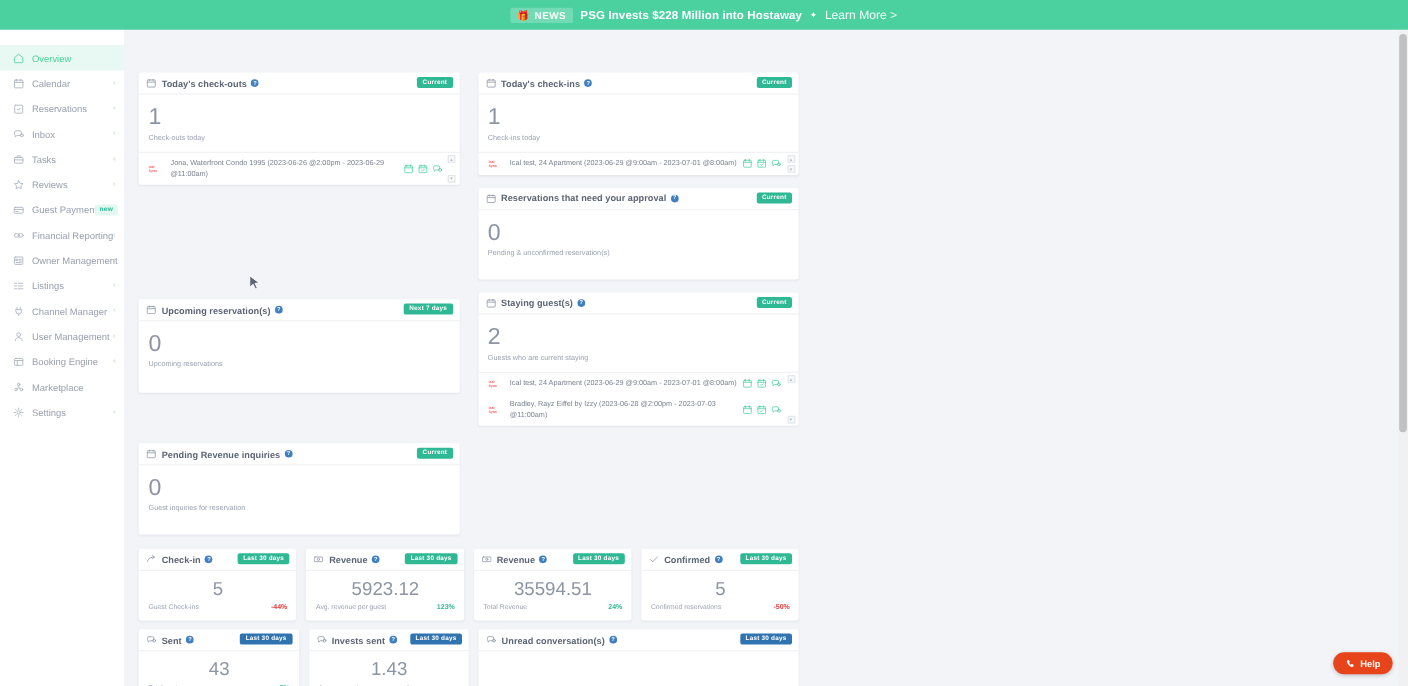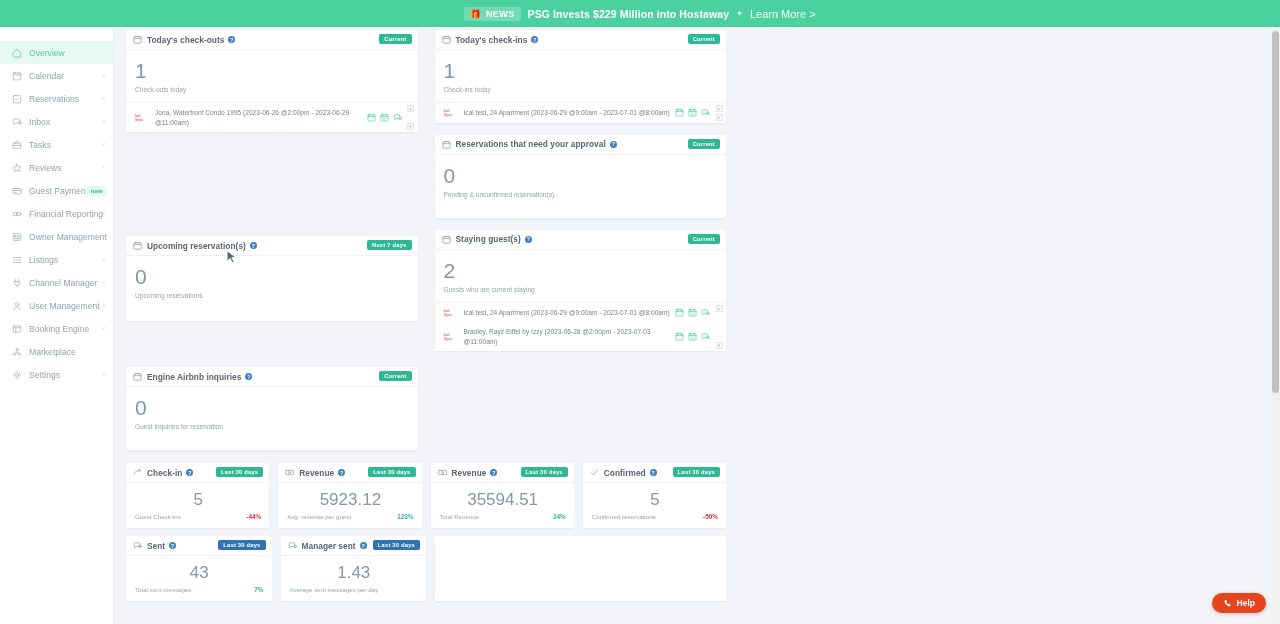--- a/index.html
+++ b/index.html
@@ -145,21 +145,21 @@
 <body>
 
 <div id="app">
 
   <div class="newsbar">
     <div class="news-inner">
       <span class="news-tag">
         <span class="news-gift">🎁</span>
         <span>NEWS</span>
       </span>
-      <span class="news-title">PSG Invests $229 Million into Hostaway</span>
+      <span class="news-title">PSG Invests $228 Million into Hostaway</span>
       <span class="news-spark">✦</span>
       <span class="news-more">Learn More &gt;</span>
     </div>
   </div>
 
   <div class="sidebar" id="sidebar">
       <div class="side-item active">
         <span class="s-ico">
           <svg viewBox="0 0 16 16" fill="none" stroke="#4bd0a0" stroke-width="1.25" stroke-linecap="round" stroke-linejoin="round">
             <path d="M2 7l6-5 6 5v6.5a1 1 0 01-1 1H3a1 1 0 01-1-1z"></path>
@@ -303,21 +303,21 @@
           </svg>
         </span>
         <span class="side-label">Settings</span>
         <span class="chev">‹</span>
       </div>
     </div>
 
   <div class="main">
     <div class="content">
 
-      <div style="display:flex; gap:17px;">
+      <div style="display:flex; gap:17px;margin-top:36px;">
 
         <div style="flex:1 1 0; min-width:0;">
 
           <div class="card">
             <div class="card-head">
               <span class="ch-ico">
                 <svg viewBox="0 0 16 16" fill="none" stroke="#8c95a3" stroke-width="1.3">
                     <rect x="1.5" y="3" width="13" height="11.5" rx="1.5"></rect>
                     <path d="M1.5 6.5h13M5 1.5v3M11 1.5v3"></path>
                   </svg>
@@ -390,21 +390,21 @@
           <div style="height:38px;"></div>
 
           <div class="card">
             <div class="card-head">
               <span class="ch-ico">
                 <svg viewBox="0 0 16 16" fill="none" stroke="#8c95a3" stroke-width="1.3">
                     <rect x="1.5" y="3" width="13" height="11.5" rx="1.5"></rect>
                     <path d="M1.5 6.5h13M5 1.5v3M11 1.5v3"></path>
                   </svg>
               </span>
-              <span class="card-title">Engine Airbnb inquiries</span>
+              <span class="card-title">Pending Revenue inquiries</span>
               <span class="qmark">?</span>
               <span class="badge">Current</span>
             </div>
             <div class="card-body" style="padding-bottom:20px;">
               <div class="big-num">0</div>
               <div class="sub-lbl">Guest inquiries for reservation</div>
             </div>
           </div>
         </div>
 
@@ -669,33 +669,44 @@
             </div>
           </div>
           <div class="stat-card">
             <div class="card-head">
               <span class="ch-ico">
                 <svg viewBox="0 0 16 16" fill="none" stroke="#8c95a3" stroke-width="1.25" stroke-linecap="round" stroke-linejoin="round">
                   <path d="M2 5.2a2 2 0 012-2h6a2 2 0 012 2v2.6a2 2 0 01-2 2H5.6L3 12V9.8a2 2 0 01-1-1.7z"></path>
                   <circle cx="12.6" cy="9.6" r="2.3"></circle>
                 </svg>
               </span>
-              <span class="card-title">Manager sent</span>
+              <span class="card-title">Invests sent</span>
               <span class="qmark">?</span>
               <span class="badge blue">Last 30 days</span>
             </div>
             <div class="stat-body">
               <div class="stat-num">1.43</div>
               <div class="stat-foot">
                 <span class="stat-lbl">Average sent messages per day</span>
                 <span></span>
               </div>
             </div>
           </div>
           <div class="stat-card" style="flex: 2 1 0px;">
+            <div class="card-head">
+              <span class="ch-ico">
+                <svg viewBox="0 0 16 16" fill="none" stroke="#8c95a3" stroke-width="1.25" stroke-linecap="round" stroke-linejoin="round">
+                  <path d="M2 5.2a2 2 0 012-2h6a2 2 0 012 2v2.6a2 2 0 01-2 2H5.6L3 12V9.8a2 2 0 01-1-1.7z"></path>
+                  <circle cx="12.6" cy="9.6" r="2.3"></circle>
+                </svg>
+              </span>
+              <span class="card-title">Unread conversation(s)</span>
+              <span class="qmark">?</span>
+              <span class="badge blue">Last 30 days</span>
+            </div>
             <div class="stat-body" style="height:46px;"></div>
           </div>
         </div>
 
     </div>
   </div>
 
   <div class="page-scroll">
     <div class="page-thumb"></div>
   </div>

